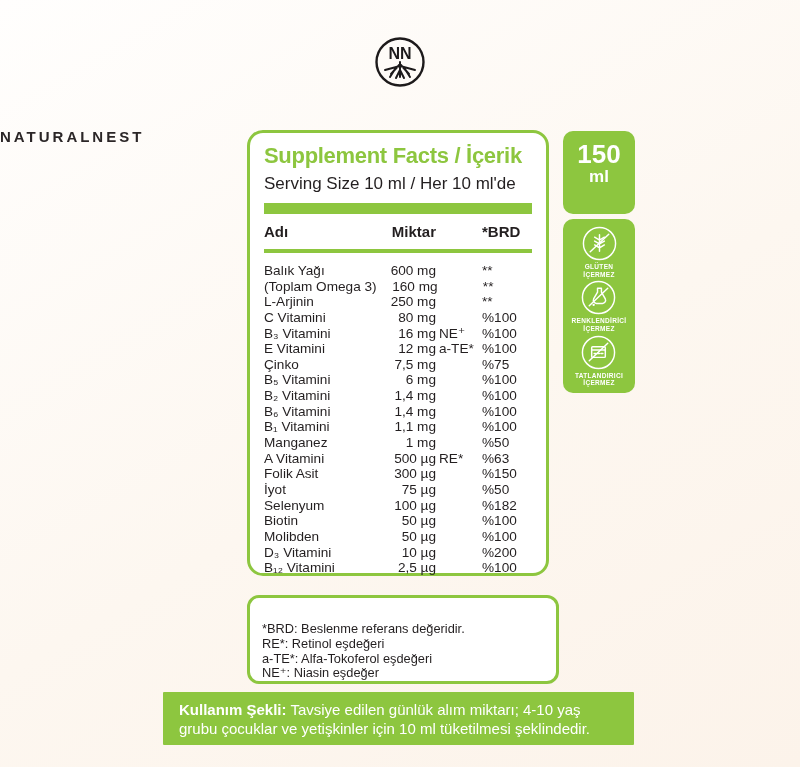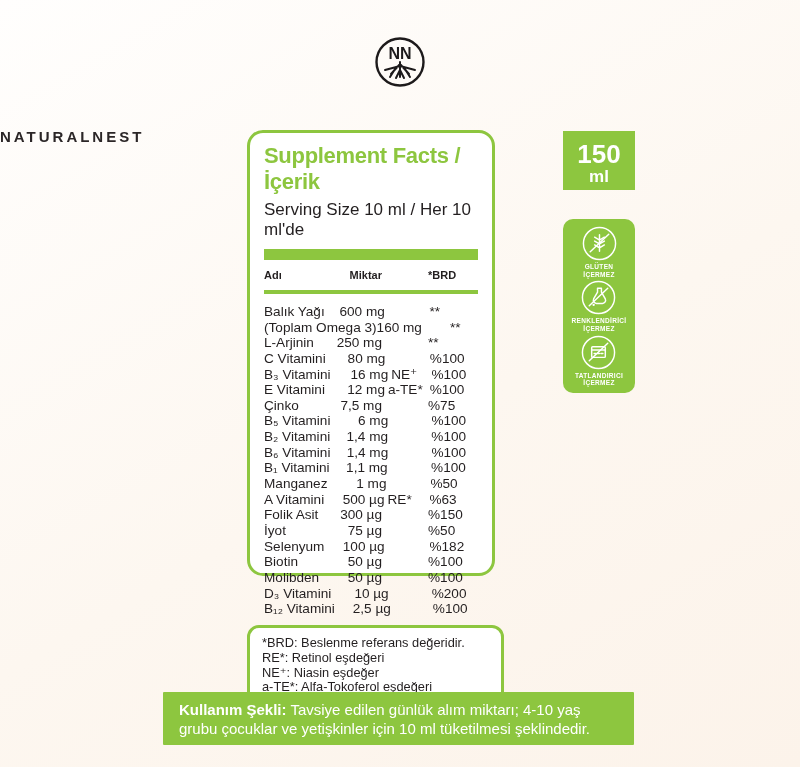--- a/index.html
+++ b/index.html
@@ -10,59 +10,59 @@
     background:linear-gradient(150deg,#fffefd 0%,#fdf7f0 55%,#fcf3ea 100%);
     font-family:"Liberation Sans","DejaVu Sans",sans-serif; color:var(--ink);
   }
   
   .logo-wrap { position:absolute; top:36px; left:0; width:100%; text-align:left; }
   .logo-wrap svg { width:52px; height:52px; display:block; margin:0 auto 7px; }
   .brand { font-size:15px; font-weight:bold; letter-spacing:3px; color:#2b2627;margin-top:40px; }
 
   
   .facts-card {
-    position:absolute; left:247px; top:130px; width:248px; height:446px;
+    position:absolute; left:247px; top:130px; width:302px; height:446px;
     background:#fff; border:3px solid var(--green); border-radius:16px;
     padding:8px 14px 6px;
   }
   .facts-title { font-size:22px; font-weight:bold; color:var(--green); letter-spacing:-0.3px; margin-top:2px; }
   .serving { font-size:17px; margin-top:5px; }
   .bar-thick { height:11px; background:var(--green); margin-top:9px; }
   .bar-thin  { height:4px;  background:var(--green); margin-top:2px; }
-  .cols { display:flex; font-weight:bold; font-size:11px; padding:9px 0 7px; }
+  .cols { display:flex; font-weight:bold; font-size:15px; padding:9px 0 7px; }
   .c-name { flex:1; }
   .c-amt  { width:62px; text-align:right; white-space:nowrap; }
   .c-suf  { width:44px; padding-left:3px; white-space:nowrap; }
   .c-brd  { width:52px; padding-left:2px; white-space:nowrap; }
   .rows { margin-top:10px; font-size:13.6px; }
   .row { display:flex; height:15.65px; line-height:15.65px; white-space:nowrap; }
 
   
   .volume-box {
-    position:absolute; left:563px; top:131px; width:72px; height:59px;
-    background:var(--green); border-radius:0; color:#fff; text-align:center; font-weight:bold;
+    position:absolute; left:563px; top:131px; width:72px; height:83px;
+    background:var(--green); border-radius:10px; color:#fff; text-align:center; font-weight:bold;
   }
   .volume-value { font-size:26px; line-height:27px; margin-top:10px; }
   .volume-unit  { font-size:17px; line-height:18px; }
 
   .badges-panel {
     position:absolute; left:563px; top:219px; width:72px; height:174px;
     background:var(--green); border-radius:10px;
     display:flex; flex-direction:column; align-items:center; justify-content:space-evenly;
     padding:5px 2px;
   }
   .badge { text-align:center; }
   .badge svg { width:37px; height:37px; display:block; margin:0 auto 1px; }
   .badge-label { color:#fff; font-weight:bold; font-size:6.5px; line-height:7.6px; letter-spacing:0.3px; }
 
   
   .footnotes-card {
-    position:absolute; left:247px; top:595px; width:257px; height:89px;
+    position:absolute; left:247px; top:595px; width:312px; height:89px;
     background:#fff; border:3px solid var(--green); border-radius:12px;
-    padding:8px 12px; font-size:12.8px; line-height:14.8px;margin-top:30px;
+    padding:24px 12px; font-size:12.8px; line-height:14.8px;
   }
 
   
   .usage-bar {
     position:absolute; left:163px; top:692px; width:471px; height:53px;
     background:var(--green); border-radius:1px; color:#fff;
     font-size:15px; line-height:19px; padding:8px 16px;
   }
   .usage-label { font-weight:bold; }
 </style>
@@ -278,21 +278,21 @@
         <div>TATLANDIRICI</div>
         <div>İÇERMEZ</div>
       </div>
     </div>
 
   </aside>
 
   <section class="footnotes-card">
     <div>*BRD: Beslenme referans değeridir.</div>
     <div>RE*: Retinol eşdeğeri</div>
+    <div>a-TE*: Alfa-Tokoferol eşdeğeri</div>
     <div>NE⁺: Niasin eşdeğer</div>
-    <div>a-TE*: Alfa-Tokoferol eşdeğeri</div>
   </section>
 
   <footer class="usage-bar">
     <span class="usage-label">Kullanım Şekli:</span><span> Tavsiye edilen günlük alım miktarı;  4-10 yaş grubu çocuklar ve yetişkinler için 10 ml tüketilmesi şeklindedir.</span>
   </footer>
 
 </div>
 
 </body></html>

